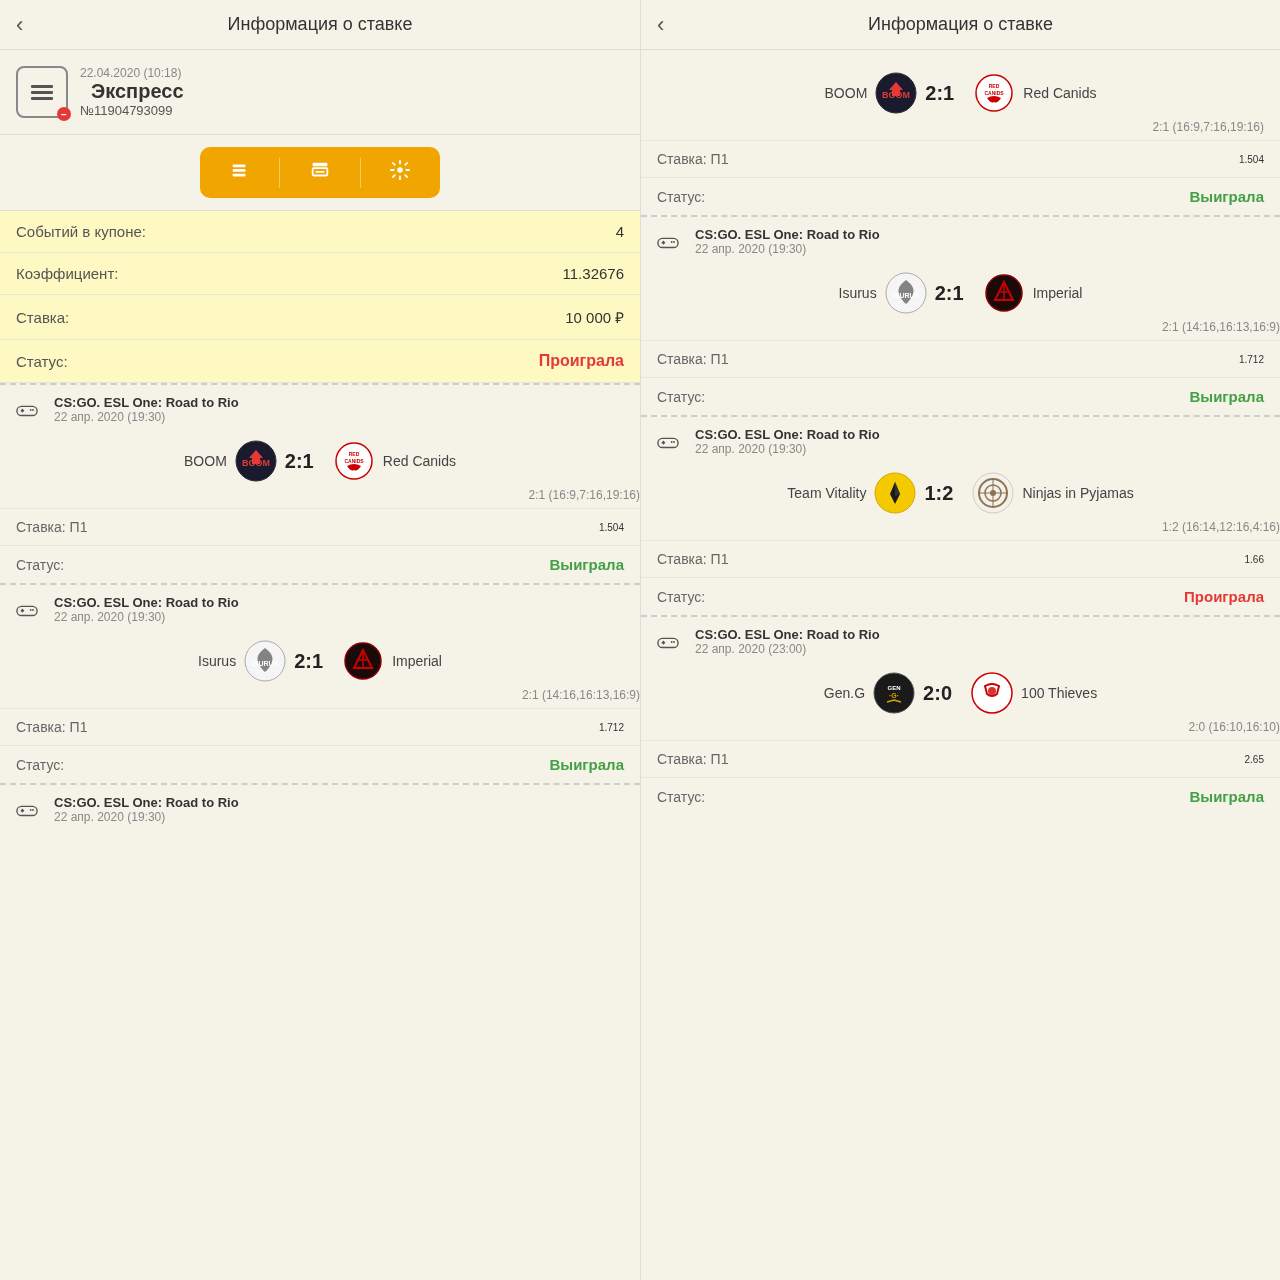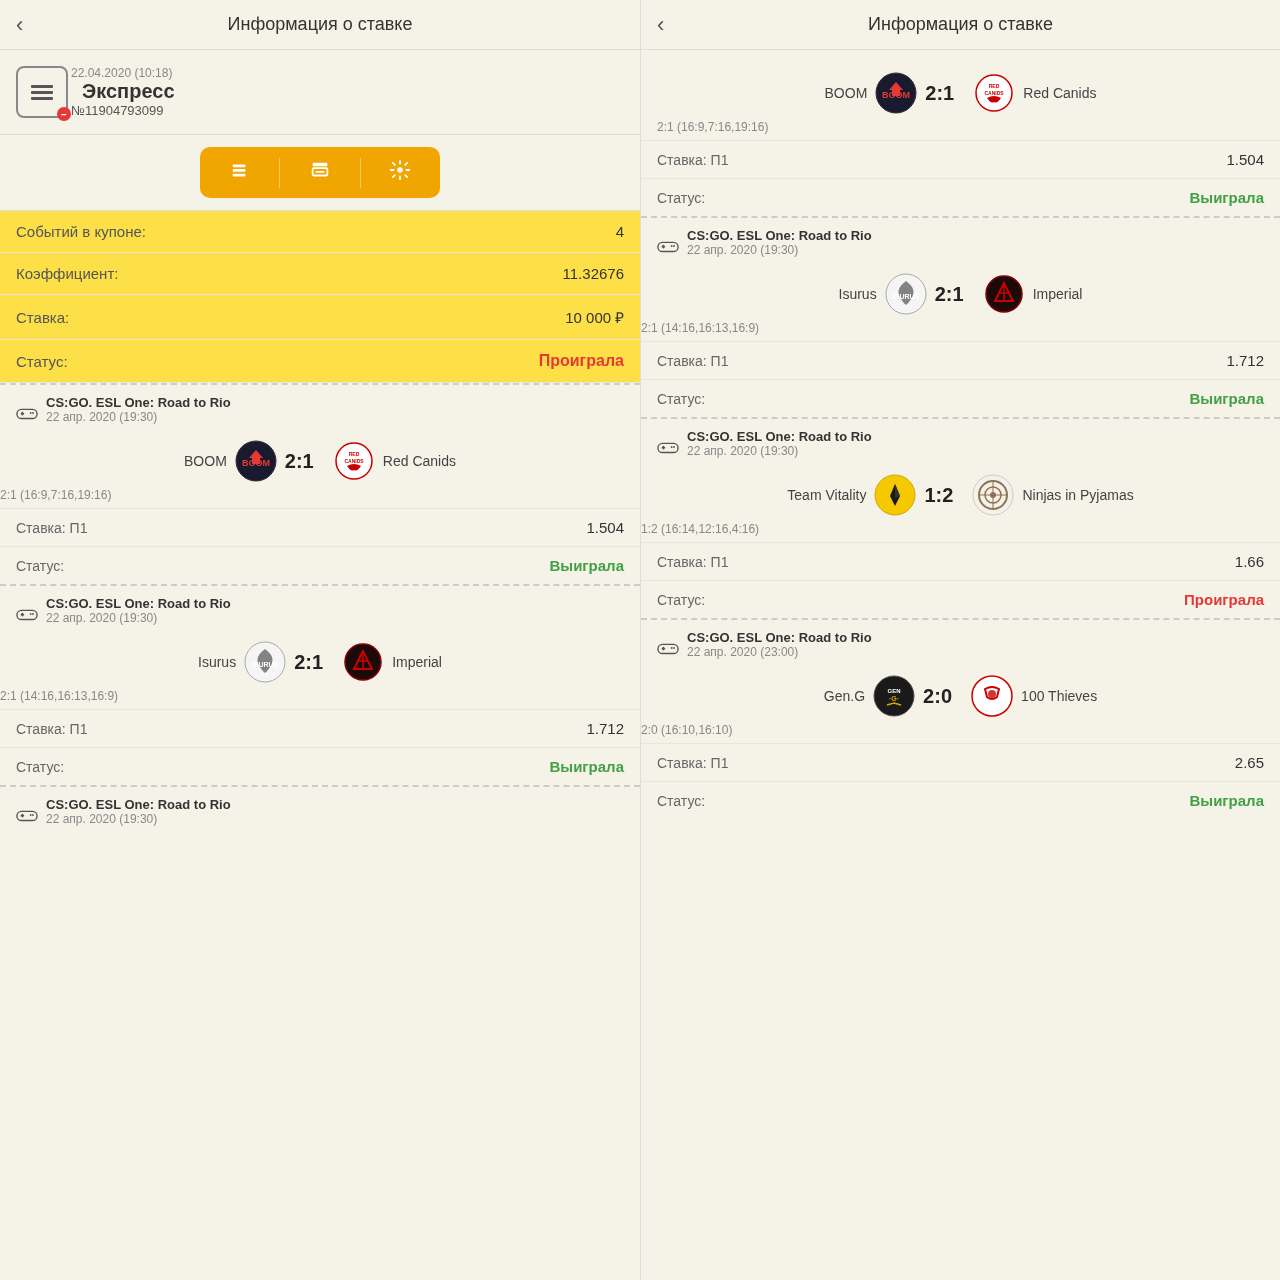--- a/index.html
+++ b/index.html
@@ -50,21 +50,21 @@
       color: #555;
       cursor: pointer;
     }
 
     
     .bet-info-card {
       background: #f5f2e8;
       padding: 16px;
       display: flex;
       align-items: center;
-      gap: 3px;
+      gap: 12px;
       border-bottom: 1px solid #e0ddd4;
     }
 
     .bet-icon {
       width: 52px;
       height: 52px;
       border: 2px solid #888;
       border-radius: 8px;
       display: flex;
       flex-direction: column;
@@ -160,21 +160,21 @@
       background: rgba(255,255,255,0.4);
     }
 
     .btn-icon {
       font-size: 20px;
       color: white;
     }
 
     
     .stats-section {
-      background: #fde047;
+      background: #fef9c3;
     }
 
     .stat-row {
       display: flex;
       justify-content: space-between;
       align-items: center;
       padding: 12px 16px;
       border-bottom: 1px solid #e8e5dc;
     }
 
@@ -205,22 +205,22 @@
     .scroll-content::-webkit-scrollbar { display: none; }
 
     
     .match-event {
       background: #f5f2e8;
       border-top: 2px dashed #ccc;
     }
 
     .match-event-header {
       display: flex;
-      align-items: flex-end;
-      gap: 8px;
+      align-items: center;
+      gap: 16px;
       padding: 10px 16px 4px;
     }
 
     .gamepad-icon {
       width: 22px;
       height: 22px;
       flex-shrink: 0;
       display: flex;
       align-items: center;
       justify-content: center;
@@ -262,21 +262,21 @@
 
     .score-box {
       font-size: 20px;
       font-weight: 800;
       color: #222;
       min-width: 40px;
       text-align: left;
     }
 
     .score-detail {
-      text-align: left;
+      text-align: right;
       font-size: 12px;
       color: #888;
       padding-bottom: 6px;
     }
 
     
     .bet-result-row {
       display: flex;
       justify-content: space-between;
       align-items: center;
@@ -284,21 +284,21 @@
       border-top: 1px solid #e8e5dc;
       text-align: right;
     }
 
     .bet-result-label {
       font-size: 14px;
       color: #666;
     }
 
     .bet-result-value {
-      font-size: 15px;
+      font-size: 10px;
       color: #333;
       font-weight: 500;
     }
 
     .status-won-inline {
       color: #43a047;
       font-weight: 700;
       font-size: 15px;
     }
 

